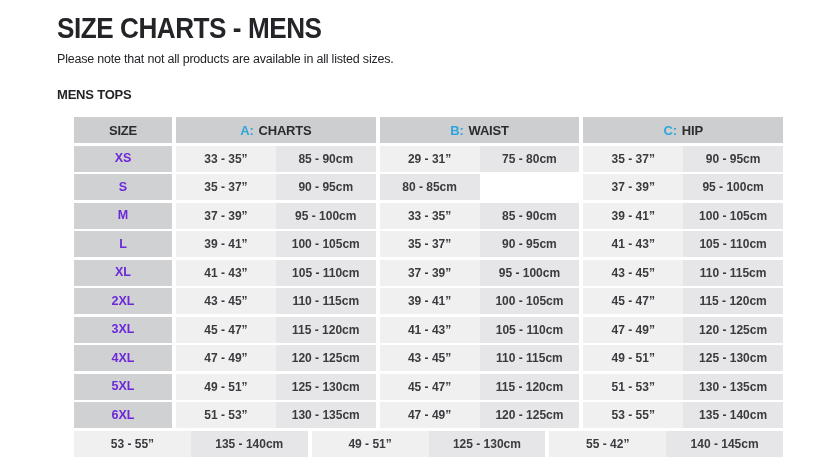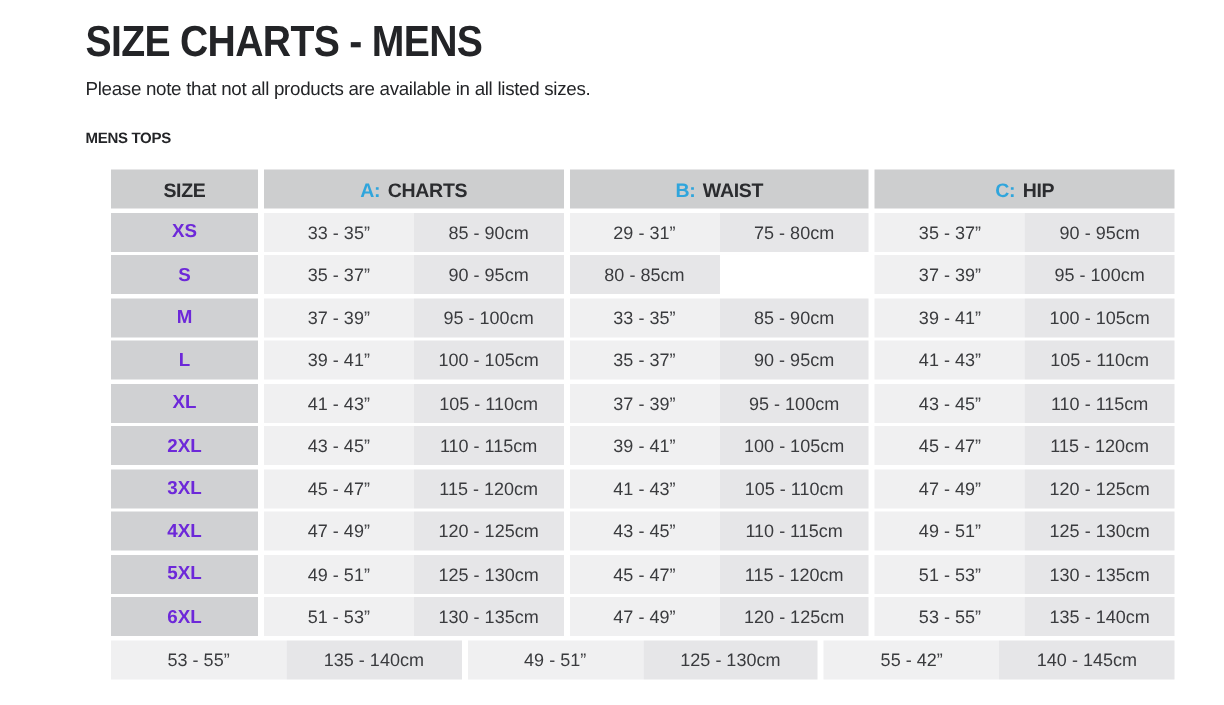--- a/index.html
+++ b/index.html
@@ -33,34 +33,34 @@
   }
   .note{
     margin:8px 0 0 0;
     font-size:12.5px;
     font-weight:normal;
     color:var(--text-dark);
     letter-spacing:-0.2px;
   }
   .section{
     margin:21px 0 0 0;
-    font-size:10px;
+    font-size:13px;
     font-weight:bold;
     color:var(--text-dark);
     letter-spacing:-0.2px;
   }
   .chart{margin-top:15px;width:726px;}
   .t-row{display:flex;gap:4px;height:26px;margin-bottom:2.5px;padding-left:17px;}
   .cell{
     display:flex;align-items:center;justify-content:center;
     font-size:12px;color:var(--cell-text);
     line-height:1;
   }
   .col-size{width:98px;flex:none;}
-  .col-group{flex:1;display:flex;min-width:0;}
+  .col-group{flex:1;display:flex;min-width:0;font-weight:bold;}
   .half{width:50%;}
   .hcell{
     background:var(--header-bg);
     font-weight:bold;font-size:13px;color:#2b2c2f;
     letter-spacing:-0.2px;
   }
   .scell{
     background:var(--size-bg);
     font-weight:bold;font-size:12.5px;color:#6d28d9;
   }

